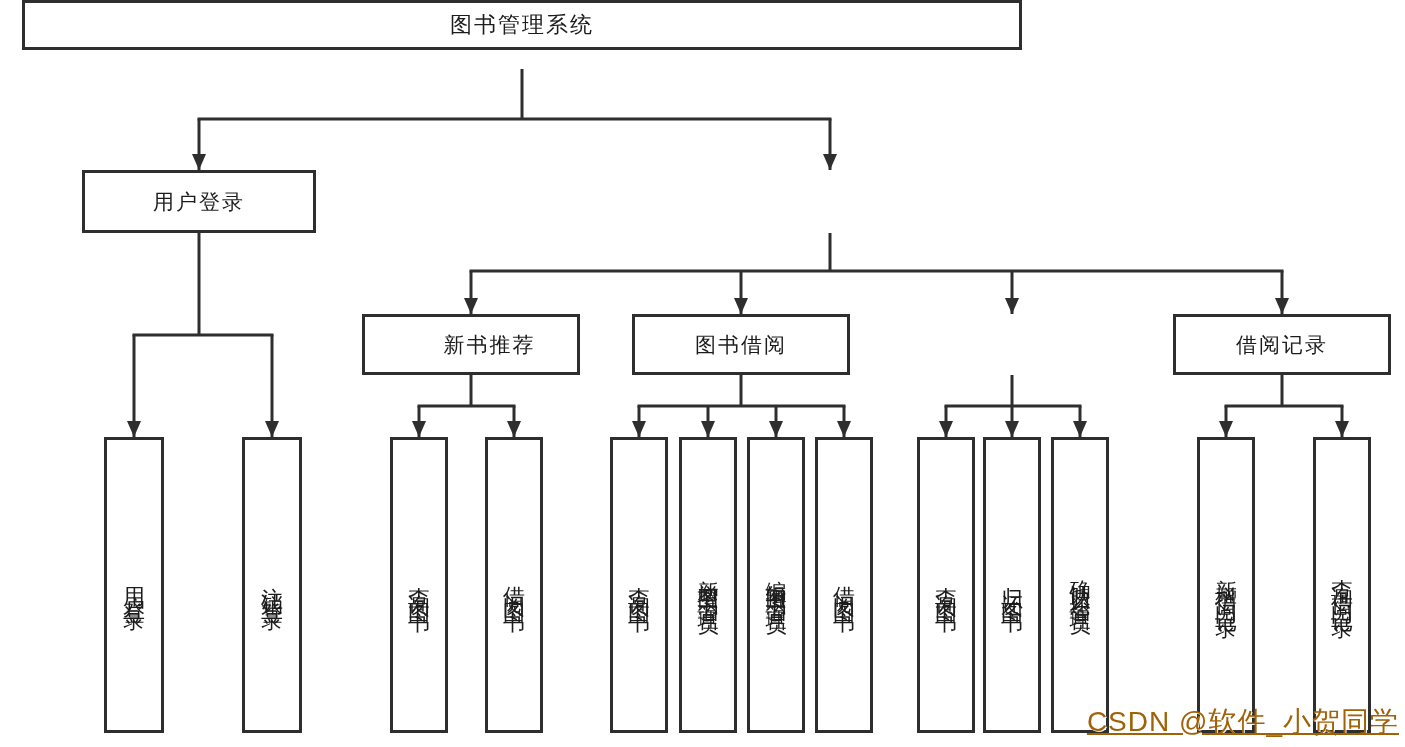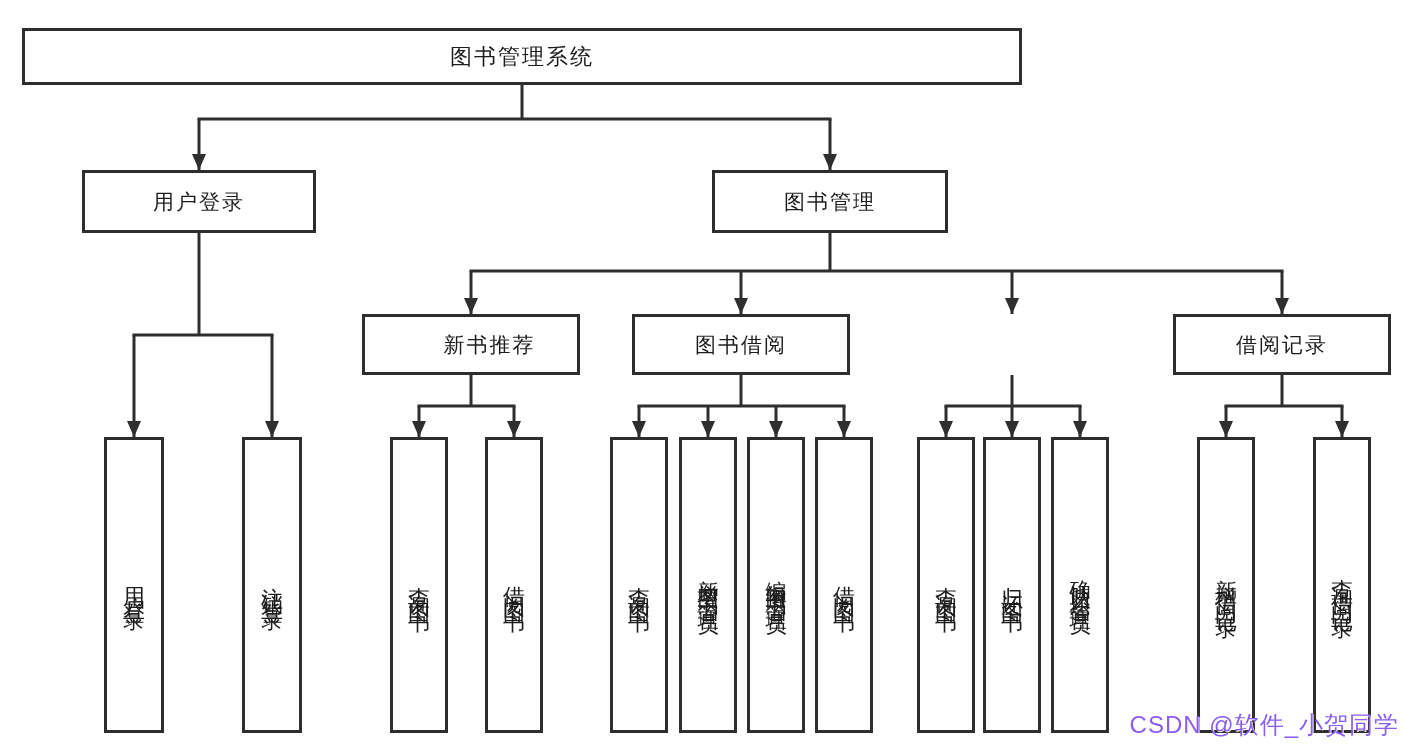--- a/index.html
+++ b/index.html
@@ -25,24 +25,25 @@
   .vbox{
     writing-mode:vertical-rl;
     font-size:22px;
     letter-spacing:8px;
     top:437px;width:58px;height:296px;
   }
   .vbox.tight{letter-spacing:5px;font-size:21px;}
   .watermark{
     position:absolute;
     right:6px;bottom:6px;
-    font-size:24px;
-    color:#8b5cf6;
+    font-size:28px;
+    color:#a16207;
     text-shadow:1px 1px 0 rgba(255,255,255,0.9);
     letter-spacing:1px;
+    text-decoration:underline;
   }
 </style>
 </head>
 <body>
 
 <div class="stage">
 
   <svg class="wires" width="1405" height="747" viewBox="0 0 1405 747">
     <defs>
       <marker id="arrow" markerUnits="userSpaceOnUse" markerWidth="20" markerHeight="18" refX="16" refY="8" orient="auto">
@@ -91,24 +92,23 @@
       <path d="M1080,406 V437" marker-end="url(#arrow)"></path>
     </g>
     <g stroke="#2e2e2e" stroke-width="3" fill="none">
       <path d="M1282,375 V406"></path>
       <path d="M1224.5,406 H1343.5"></path>
       <path d="M1226,406 V437" marker-end="url(#arrow)"></path>
       <path d="M1342,406 V437" marker-end="url(#arrow)"></path>
     </g>
   </svg>
 
-  <div class="node hbox root" style="left:22px;top:28px;width:1000px;height:57px;text-align:right;">图书管理系统</div>
+  <div class="node hbox root" style="left:22px;top:0;width:1000px;height:50px;text-align:right;">图书管理系统</div>
 
   <div class="node hbox" style="left:82px;top:170px;width:234px;height:63px;">用户登录</div>
-  <div class="node hbox" style="left:712px;top:170px;width:236px;height:63px;">图书管理</div>
 
   <div class="node hbox" style="left:362px;top:314px;width:218px;height:61px;padding-left:37px;">新书推荐</div>
   <div class="node hbox" style="left:632px;top:314px;width:218px;height:61px;">图书借阅</div>
   <div class="node hbox" style="left:1173px;top:314px;width:218px;height:61px;">借阅记录</div>
 
   <div class="node vbox" style="left:104px;width:60px;">用户登录</div>
   <div class="node vbox" style="left:242px;width:60px;">注销登录</div>
 
   <div class="node vbox" style="left:390px;">查询图书</div>
   <div class="node vbox" style="left:485px;">借阅图书</div>

